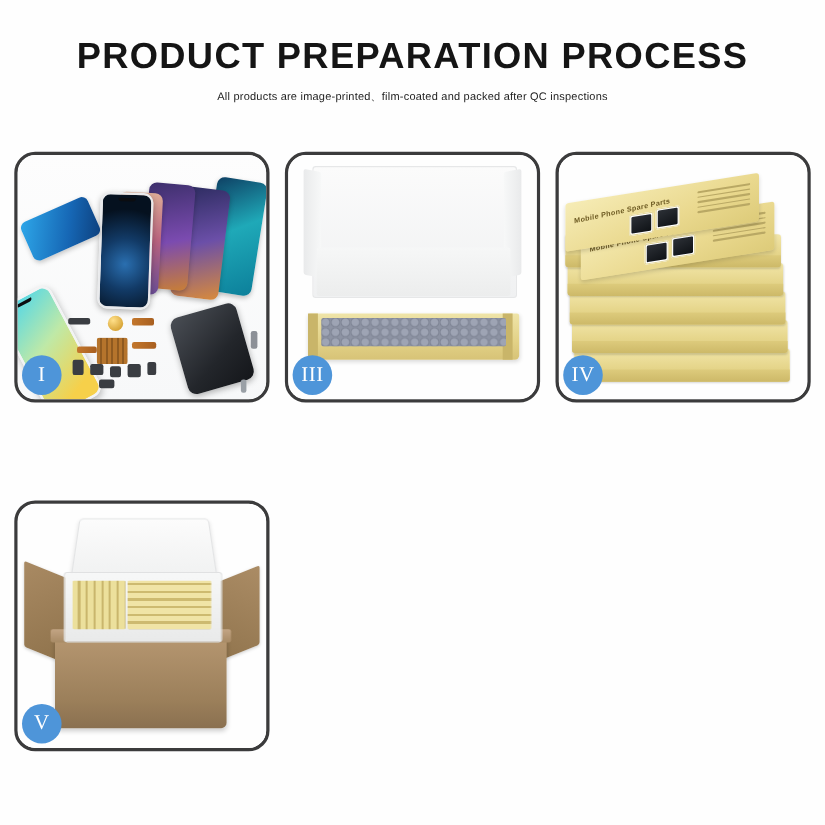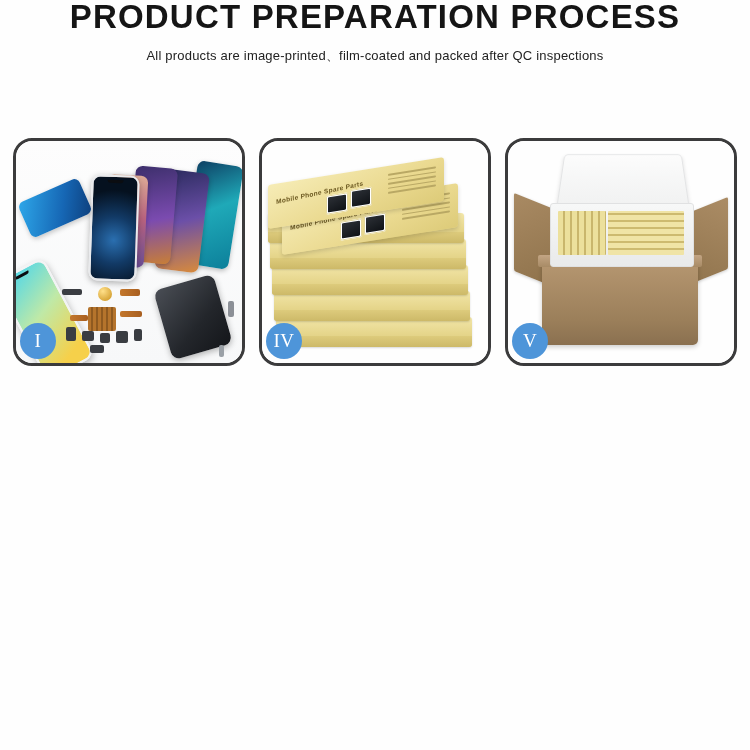--- a/index.html
+++ b/index.html
@@ -6,32 +6,32 @@
   body{
     width:750px;height:750px;
     background:#ffffff;
     font-family:"Liberation Sans","DejaVu Sans",sans-serif;
     overflow:hidden;
     position:relative;
   }
   .page{width:750px;height:750px;position:relative;background:#fefefe;}
 
   
-  .header{text-align:center;}
+  .header{padding-top:34px;text-align:center;}
   .title{
     font-size:33px;
     font-weight:700;
     letter-spacing:1.2px;
     color:#151515;
     line-height:1;
     font-family:"Liberation Sans","DejaVu Sans",sans-serif;
   }
   .subtitle{
     margin-top:14px;
-    font-size:13px;
+    font-size:10px;
     color:#222;
     letter-spacing:.2px;
     font-weight:400;
   }
 
   
   .grid{
     position:absolute;
     left:13px;top:138px;
     width:724px;height:545px;
@@ -237,20 +237,33 @@
         <div class="part" style="left:100px;top:190px;width:12px;height:12px;"></div>
         <div class="part" style="left:118px;top:188px;width:8px;height:12px;"></div>
         <div class="part" style="left:74px;top:204px;width:14px;height:8px;"></div>
         <div class="part" style="right:8px;top:160px;width:6px;height:16px;background:#8c9097;"></div>
         <div class="part" style="right:18px;bottom:6px;width:5px;height:12px;background:#9aa0a6;"></div>
       </div>
       <div class="badge">I</div>
     </div>
 
 
+    <div class="panel">
+      <div class="photo p3">
+        <div class="lidback"></div>
+        <div class="lidflapL"></div>
+        <div class="lidflapR"></div>
+        <div class="foamin"></div>
+        <div class="trayBody"></div>
+        <div class="trayEdgeL"></div>
+        <div class="trayEdgeR"></div>
+        <div class="bubblefill"></div>
+      </div>
+      <div class="badge">III</div>
+    </div>
 
     <div class="panel">
       <div class="photo p4">
         <div class="stack">
           <div class="sbox" style="top:150px;left:10px;">
               <span class="side"></span>
             </div>
           <div class="sbox" style="top:124px;left:8px;">
               <span class="side"></span>
             </div>

